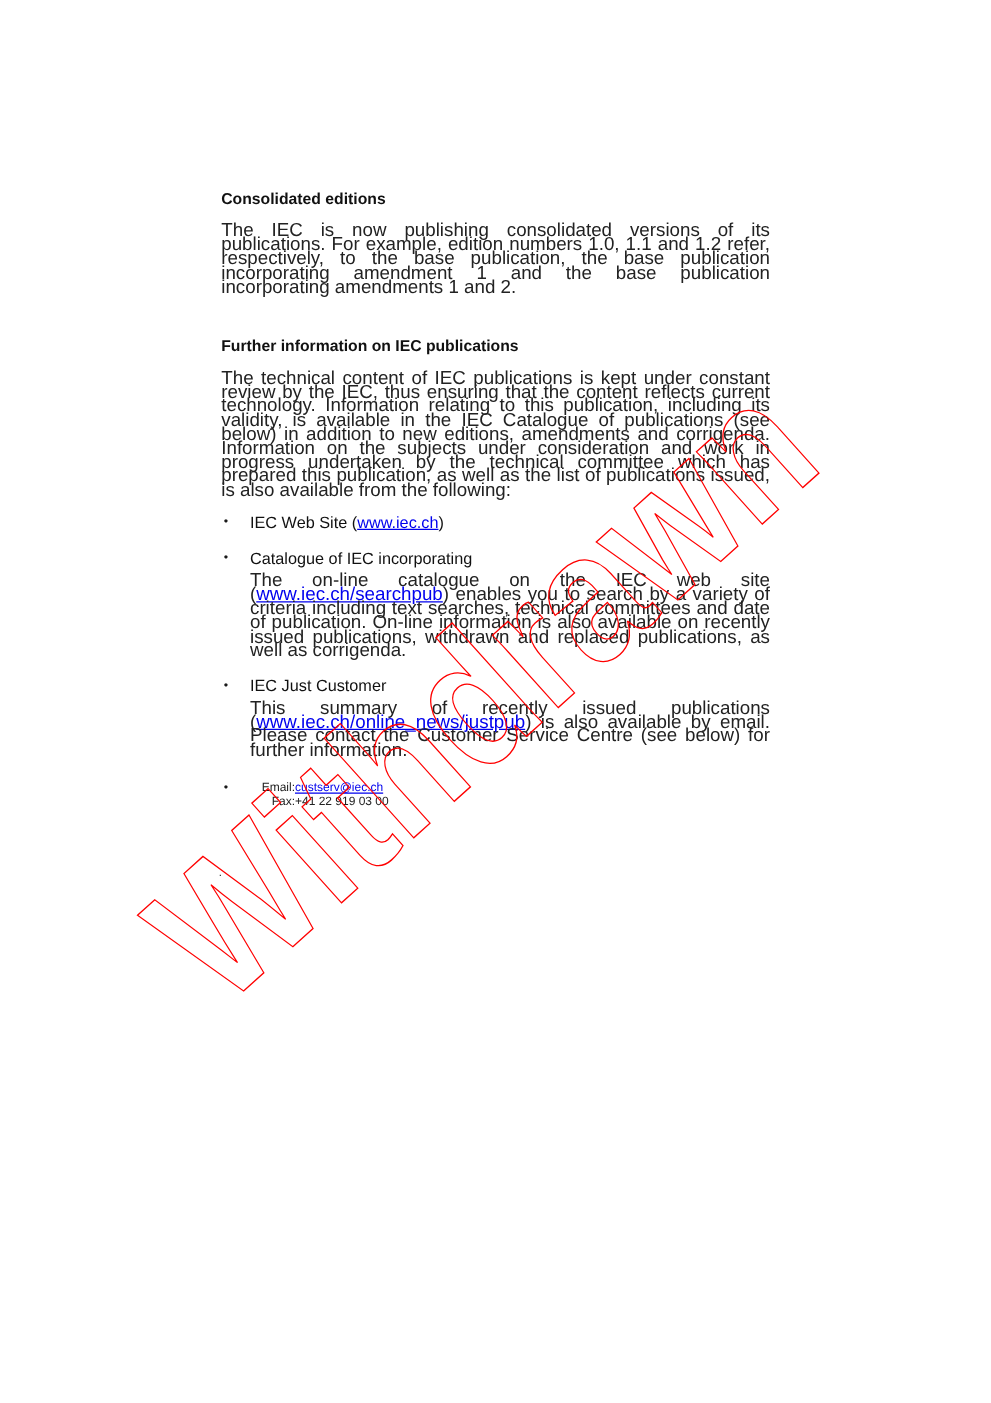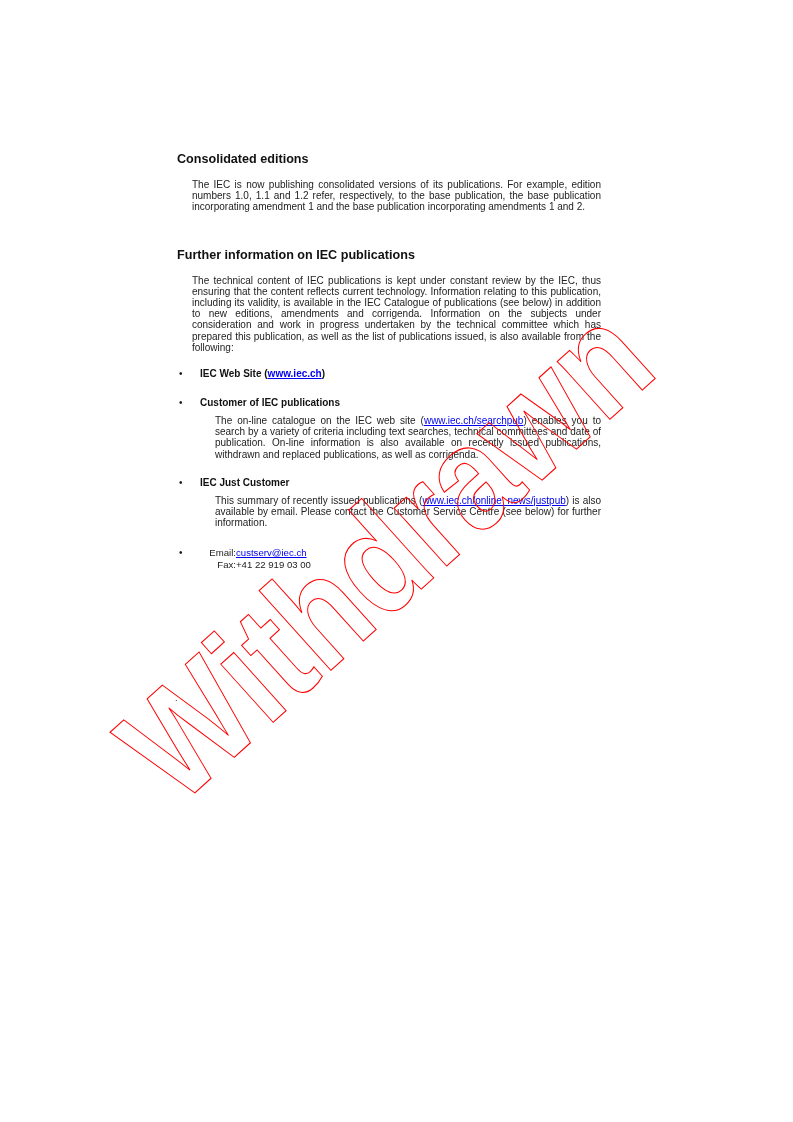--- a/index.html
+++ b/index.html
@@ -7,32 +7,32 @@
       width: 793px; height: 1122px; position: relative; overflow: hidden;
       font-family: "Liberation Sans", sans-serif; color: #1a1a1a;
     }
     .page { position: absolute; left: 0; top: 0; width: 656px; height: 1122px; }
     .content { position: absolute; left: 177px; top: 150px; width: 439px; }
     h2 {
       font-family: "Liberation Sans", sans-serif;
       font-size: 12.6px; font-weight: bold; margin: 0; line-height: 15px; color: #111;
     }
     p {
-      font-size: 10px; line-height: 11.2px; margin: 15px; text-align: justify; color: #222;
+      font-size: 15px; line-height: 11.2px; margin: 0; text-align: justify; color: #222;
     }
     #h-consolidated { margin-top: 2px; }
     #p-consolidated { margin-top: 12px; }
     #h-further { margin-top: 35px; }
     #p-further { margin-top: 12px; }
     ul.bullets { list-style: none; margin: 0; padding: 0; }
     .bullet-item { position: relative; padding-left: 23px; }
     .bullet-dot {
       position: absolute; left: 2px; top: 0; font-size: 10px; line-height: 12px;
     }
-    .bullet-title { font-size: 10px; font-weight: bold; line-height: 12px; margin: 0; color: #111; }
+    .bullet-title { font-size: 13px; font-weight: normal; line-height: 12px; margin: 0; color: #111; }
     .bullet-body { margin-top: 6px; }
     a { color: #0000ee; text-decoration: underline; }
     #item-0 { margin-top: 14px; }
     #item-1 { margin-top: 17px; }
     #item-2 { margin-top: 17px; }
     #item-3 { margin-top: 17px; }
     .contact { margin-top: 19px; font-size: 9.6px; line-height: 11.2px; color: #222; text-align: right; }
     .contact-row { display: flex; }
     .contact-label { width: 36px; }
     .stray-dot { position: absolute; left: 175px; top: 693px; font-size: 9px; line-height: 10px; color: #222; }
@@ -52,21 +52,21 @@
 
     <ul class="bullets">
 
       <li class="bullet-item" id="item-0">
         <span class="bullet-dot">•</span>
         <div class="bullet-title"><span>IEC Web Site (</span><a href="#">www.iec.ch</a><span>)</span></div>
       </li>
 
       <li class="bullet-item" id="item-1">
         <span class="bullet-dot">•</span>
-        <div class="bullet-title">Customer of IEC publications</div>
+        <div class="bullet-title">Catalogue of IEC incorporating</div>
         <p class="bullet-body"><span>The on-line catalogue on the IEC web site (</span><a href="#">www.iec.ch/searchpub</a><span>) enables you to search by a variety of criteria including text searches, technical committees and date of publication. On-line information is also available on recently issued publications, withdrawn and replaced publications, as well as corrigenda.</span></p>
       </li>
 
       <li class="bullet-item" id="item-2">
         <span class="bullet-dot">•</span>
         <div class="bullet-title">IEC Just Customer</div>
         <p class="bullet-body"><span>This summary of recently issued publications (</span><a href="#">www.iec.ch/online_news/justpub</a><span>) is also available by email. Please contact the Customer Service Centre (see below) for further information.</span></p>
       </li>
 
       <li class="bullet-item" id="item-3">

